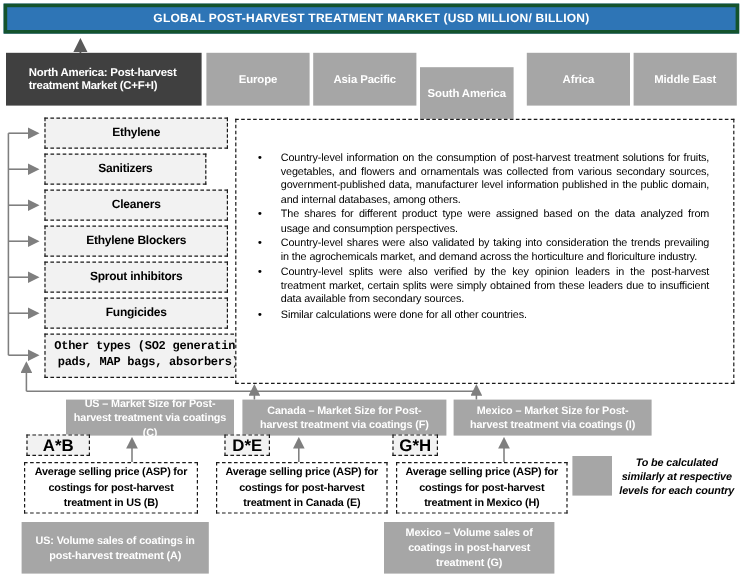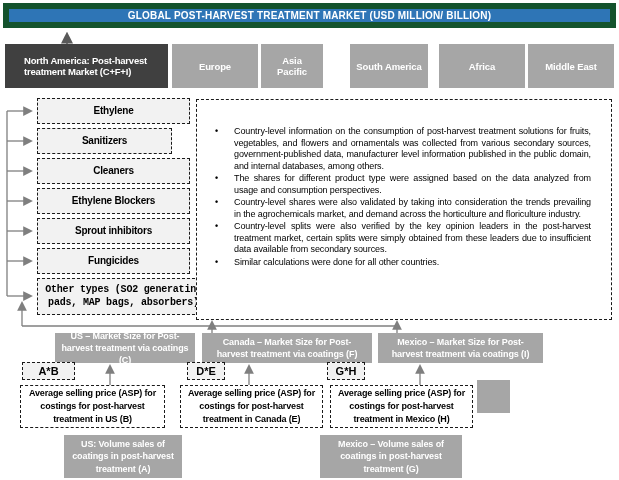--- a/index.html
+++ b/index.html
@@ -5,21 +5,21 @@
   html,body{margin:0;padding:0;background:#fff;}
   #canvas{
     position:relative;width:619px;height:480px;background:#ffffff;overflow:hidden;
     font-family:"Liberation Sans","DejaVu Sans",sans-serif;
   }
   .abs{position:absolute;box-sizing:border-box;}
   
   .banner{
     background:#2E75B6;color:#fff;font-weight:bold;font-size:10px;letter-spacing:.2px;
     display:flex;align-items:center;justify-content:center;text-align:center;
-    border:6px solid #14532d;
+    border:3px solid #14532d;
   }
   
   .teal-box{
     background:#404040;color:#fff;font-weight:bold;font-size:9.5px;letter-spacing:-.2px;
     display:flex;align-items:center;justify-content:center;padding:2px 19px;
   }
   .gray-box{
     background:#A6A6A6;color:#fff;font-weight:bold;font-size:9.5px;letter-spacing:-.1px;
     display:flex;align-items:center;justify-content:center;text-align:center;padding:2px 5px;
   }
@@ -39,21 +39,21 @@
     color:#000;text-align:justify;letter-spacing:-.1px;
   }
   .method-box li::before{content:"\2022";position:absolute;left:4px;top:0;font-weight:bold;}
   
   .market-box,.volume-box{
     background:#A6A6A6;color:#fff;font-weight:bold;font-size:9px;letter-spacing:-.1px;
     display:flex;align-items:center;justify-content:center;text-align:center;
     padding:2px 6px;line-height:1.35;
   }
   .chip{
-    background:#F2F2F2;border:1.5px dashed #1a1a1a;color:#000;font-weight:bold;font-size:11px;
+    background:#F2F2F2;border:1.5px dashed #1a1a1a;color:#000;font-weight:bold;font-size:14px;
     display:flex;align-items:center;justify-content:center;text-align:center;
   }
   .asp-box{
     background:#fff;border:1.5px dashed #1a1a1a;color:#000;font-weight:bold;font-size:9px;
     letter-spacing:-.15px;display:flex;align-items:center;justify-content:center;text-align:center;
     padding:2px 6px;line-height:1.45;
   }
   .legend-swatch{background:#A6A6A6;}
   .legend-note{
     color:#000;font-weight:bold;font-style:italic;font-size:9px;line-height:1.35;
@@ -96,22 +96,22 @@
       <line x1="110" y1="387" x2="110" y2="366" marker-end="url(#ah-gray)"></line>
       <line x1="249" y1="387" x2="249" y2="366" marker-end="url(#ah-gray)"></line>
       <line x1="420" y1="387" x2="420" y2="366" marker-end="url(#ah-gray)"></line>
     </g>
   </svg>
 
   <div class="abs banner" style="left:3px;top:3px;width:613px;height:25px;">GLOBAL POST-HARVEST TREATMENT MARKET (USD MILLION/ BILLION)</div>
 
   <div class="abs teal-box" style="left:5px;top:44px;width:163px;height:44px;">North America: Post-harvest treatment Market (C+F+I)</div>
   <div class="abs gray-box" style="left:172px;top:44px;width:86px;height:44px;">Europe</div>
-  <div class="abs gray-box" style="left:261px;top:44px;width:62px;height:44px;">Asia Pacific</div>
-  <div class="abs gray-box" style="left:350px;top:44px;width:78px;height:44px;">South America</div>
+  <div class="abs gray-box" style="left:261px;top:44px;width:86px;height:44px;">Asia Pacific</div>
+  <div class="abs gray-box" style="left:350px;top:56px;width:78px;height:44px;">South America</div>
   <div class="abs gray-box" style="left:439px;top:44px;width:86px;height:44px;">Africa</div>
   <div class="abs gray-box" style="left:528px;top:44px;width:86px;height:44px;">Middle East</div>
 
   <div class="abs product-box" style="left:37px;top:98px;width:153px;height:26px;">Ethylene</div>
   <div class="abs product-box" style="left:37px;top:128px;width:135px;height:26px;">Sanitizers</div>
   <div class="abs product-box" style="left:37px;top:158px;width:153px;height:26px;">Cleaners</div>
   <div class="abs product-box" style="left:37px;top:188px;width:153px;height:26px;">Ethylene Blockers</div>
   <div class="abs product-box" style="left:37px;top:218px;width:153px;height:26px;">Sprout inhibitors</div>
   <div class="abs product-box" style="left:37px;top:248px;width:153px;height:26px;">Fungicides</div>
   <div class="abs product-box" style="left:37px;top:278px;width:173px;height:37px;font-family:Liberation Mono, monospace;">Other types (SO2 generating pads, MAP bags, absorbers)</div>
@@ -131,18 +131,19 @@
   <div class="abs market-box" style="left:378px;top:333px;width:165px;height:30px;">Mexico – Market Size for Post-harvest treatment via coatings (I)</div>
 
   <div class="abs chip" style="left:22px;top:362px;width:53px;height:18px;">A*B</div>
   <div class="abs chip" style="left:187px;top:362px;width:38px;height:18px;">D*E</div>
   <div class="abs chip" style="left:327px;top:362px;width:38px;height:18px;">G*H</div>
 
   <div class="abs asp-box" style="left:20px;top:385px;width:145px;height:43px;">Average selling price (ASP) for costings for post-harvest treatment in US (B)</div>
   <div class="abs asp-box" style="left:180px;top:385px;width:143px;height:43px;">Average selling price (ASP) for costings for post-harvest treatment in Canada (E)</div>
   <div class="abs asp-box" style="left:330px;top:385px;width:143px;height:43px;">Average selling price (ASP) for costings for post-harvest treatment in Mexico (H)</div>
 
-  <div class="abs volume-box" style="left:18px;top:435px;width:118px;height:43px;margin-left:46px;">US: Volume sales of coatings in post-harvest treatment (A)</div>
+  <div class="abs volume-box" style="left:18px;top:435px;width:156px;height:43px;">US: Volume sales of coatings in post-harvest treatment (A)</div>
   <div class="abs volume-box" style="left:320px;top:435px;width:142px;height:43px;">Mexico – Volume sales of coatings in post-harvest treatment (G)</div>
 
   <div class="abs legend-swatch" style="left:477px;top:380px;width:33px;height:33px;"></div>
+  <div class="abs legend-note" style="left:512px;top:379px;width:104px;">To be calculated similarly at respective levels for each country</div>
 
 </div>
 
 </body></html>

